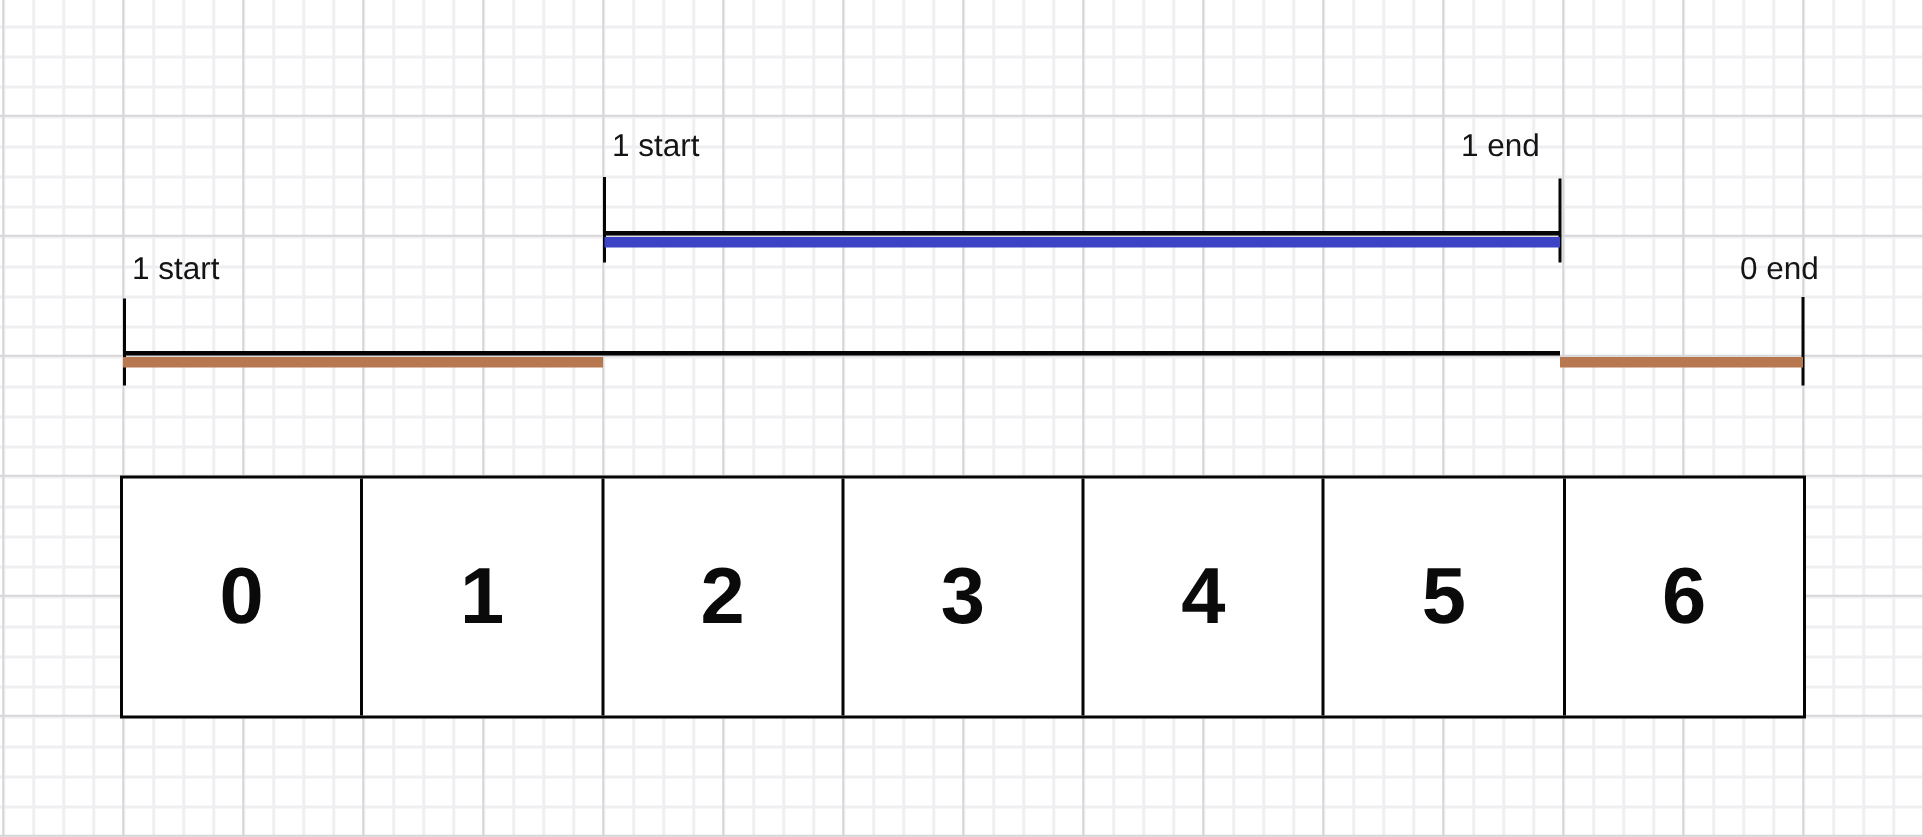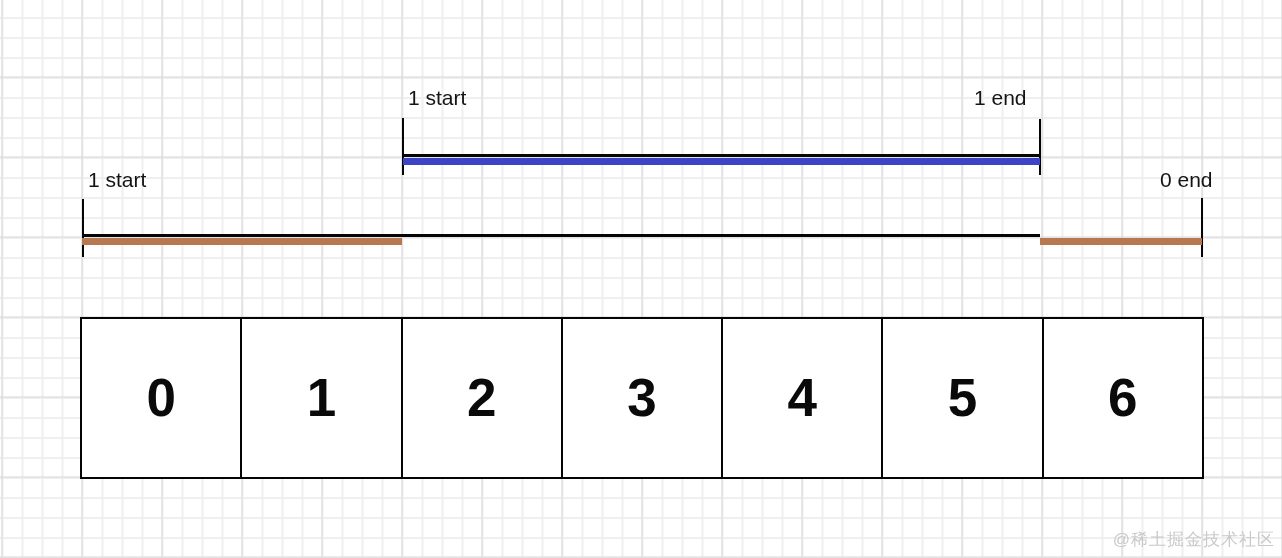--- a/index.html
+++ b/index.html
@@ -89,15 +89,14 @@
   <div class="array-row">
     <div class="array-cell">0</div>
     <div class="array-cell">1</div>
     <div class="array-cell">2</div>
     <div class="array-cell">3</div>
     <div class="array-cell">4</div>
     <div class="array-cell">5</div>
     <div class="array-cell">6</div>
   </div>
 
-  <div class="watermark">@稀土掘金技术社区</div>
 
 </div>
 
 </body></html>

